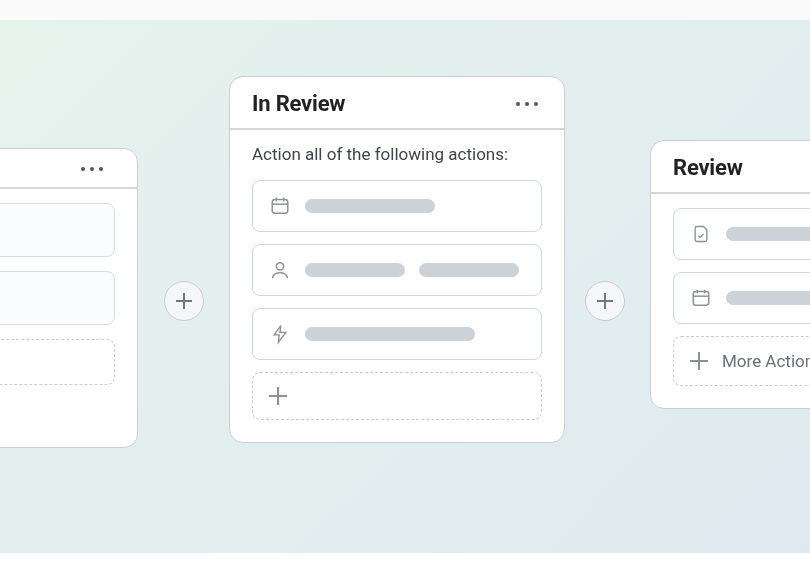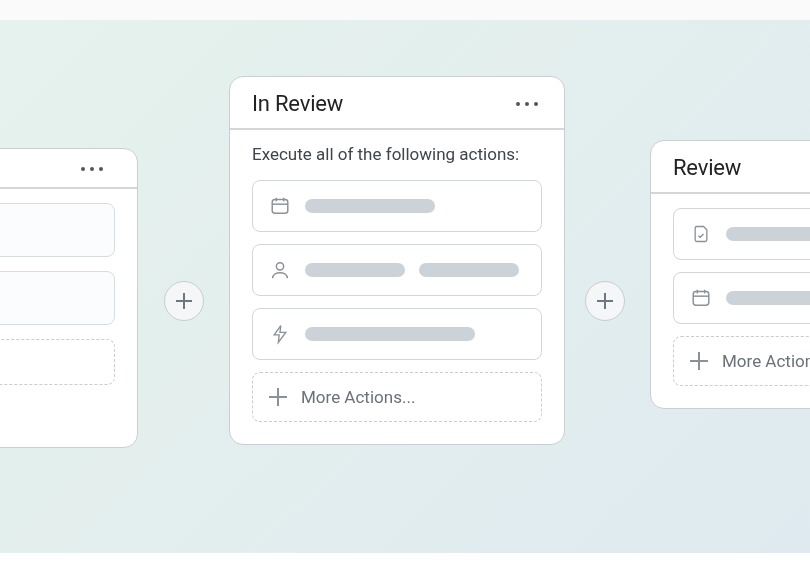--- a/index.html
+++ b/index.html
@@ -35,21 +35,21 @@
   }
   .card-header {
     display: flex;
     align-items: center;
     justify-content: space-between;
     padding: 14px 22px 12px 22px;
     border-bottom: 2px solid #d2d7db;
   }
   .card-title {
     font-size: 22px;
-    font-weight: 400;
+    font-weight: 700;
     color: #222;
     letter-spacing: -0.2px;
   }
   .dots {
     display: flex;
     gap: 5px;
     padding: 4px;
     cursor: pointer;
   }
   .dots span {
@@ -197,21 +197,21 @@
   <div class="card center">
     <div class="card-header">
       <div class="card-title">In Review</div>
       <div class="dots">
         <span></span>
           <span></span>
           <span></span>
       </div>
     </div>
     <div class="card-body">
-      <div class="body-label">Execute all of the following actions:</div>
+      <div class="body-label">Action all of the following actions:</div>
 
       <div class="action-row">
         <div class="icon-slot">
           <svg width="22" height="22" viewBox="0 0 24 24" fill="none" stroke-width="1.6">
             <rect x="3.5" y="5" width="17" height="15" rx="3"></rect>
             <line x1="3.5" y1="10" x2="20.5" y2="10"></line>
             <line x1="8" y1="3" x2="8" y2="7"></line>
             <line x1="16" y1="3" x2="16" y2="7"></line>
           </svg>
         </div>
@@ -233,21 +233,20 @@
         <div class="icon-slot">
           <svg width="20" height="22" viewBox="0 0 24 24" fill="none" stroke-width="1.6">
             <path d="M13 2 L5 13 H11 L10 22 L19 10 H12 Z"></path>
           </svg>
         </div>
         <div class="placeholder-bar" style="width:170px"></div>
       </div>
 
       <div class="more-actions-row">
         <div class="plus-mini"></div>
-        <span>More Actions...</span>
       </div>
     </div>
   </div>
 
   <div class="connector-btn connector-right">
     <div class="plus-mini"></div>
   </div>
 
   <div class="card right">
     <div class="card-header">

